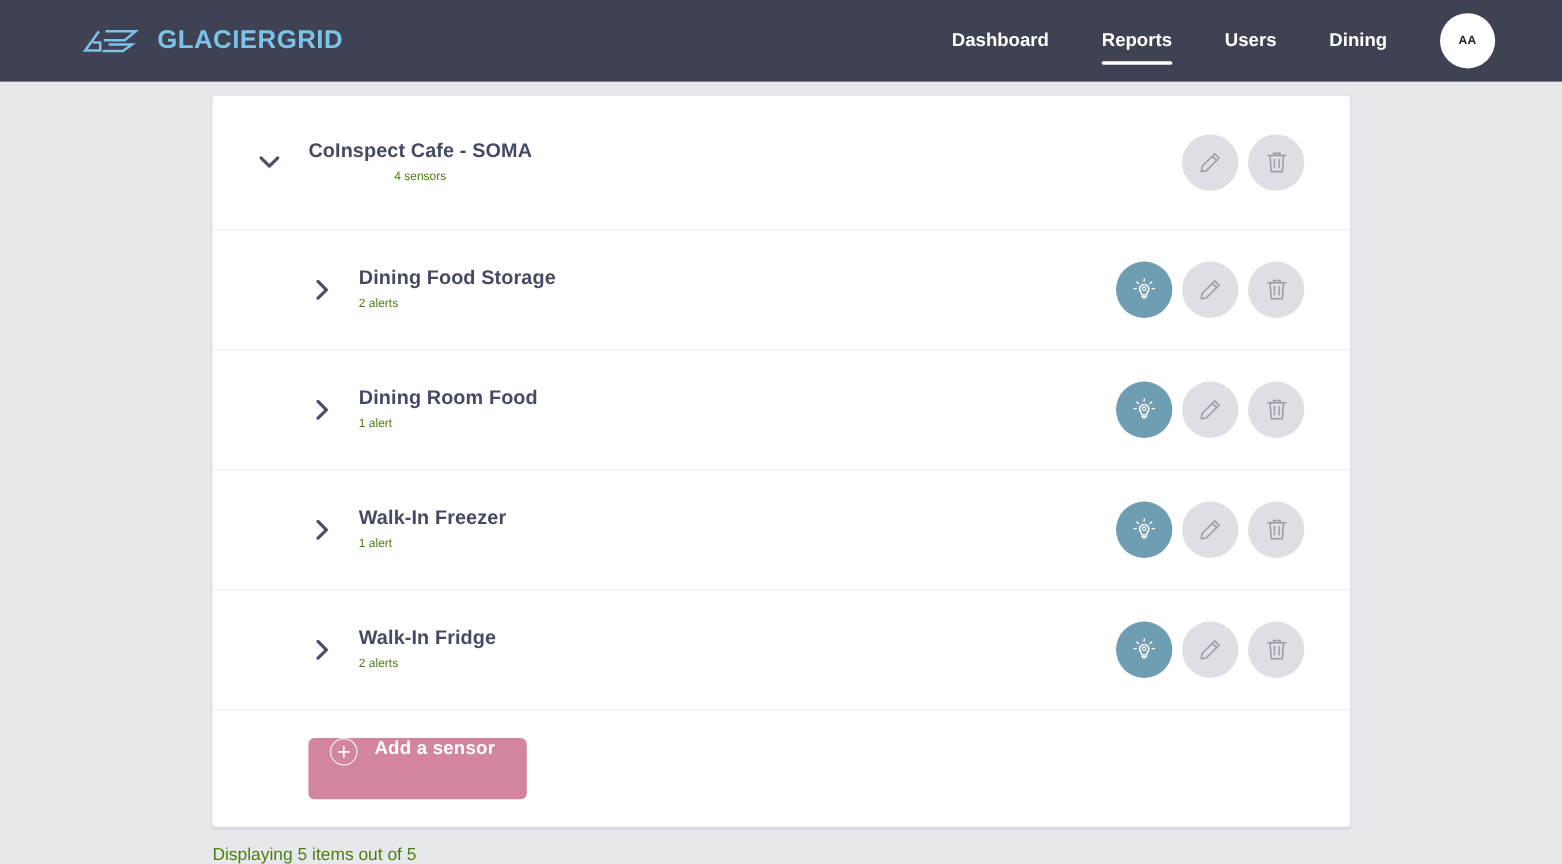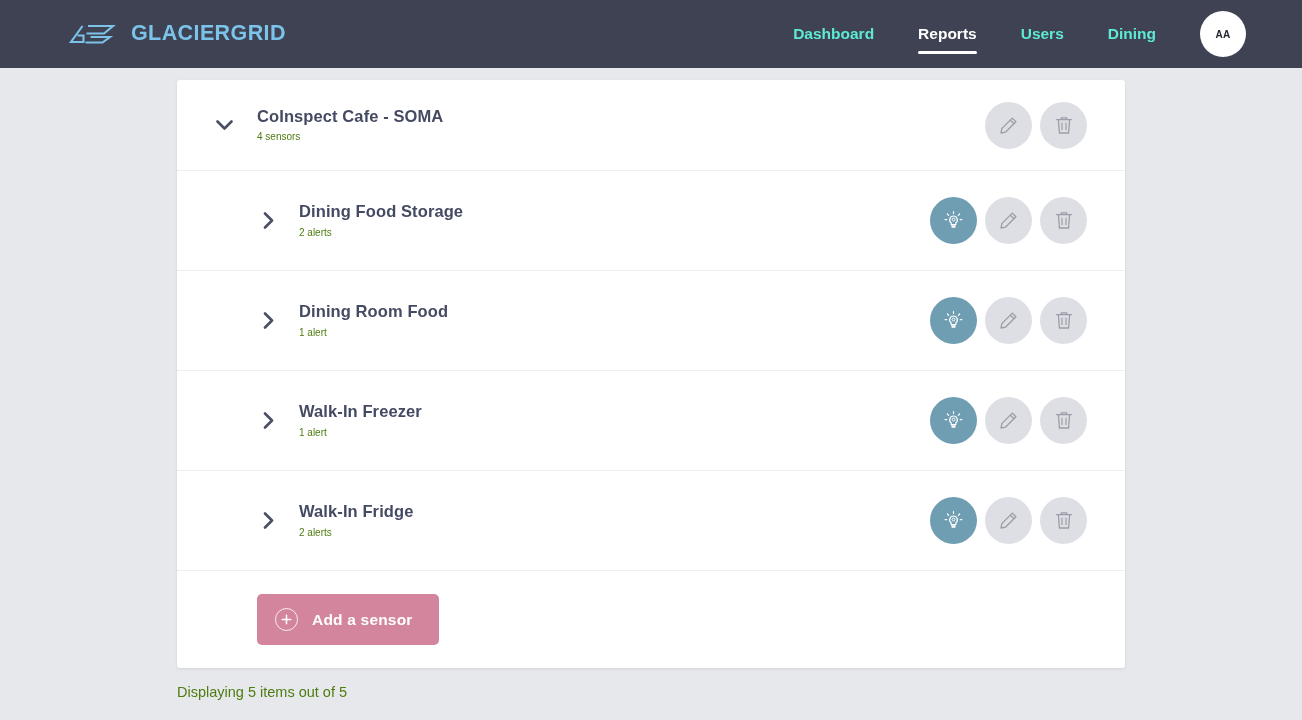--- a/index.html
+++ b/index.html
@@ -47,21 +47,21 @@
   }
 
   .nav-right {
     margin-left: auto;
     display: flex;
     align-items: center;
     gap: 0;
   }
 
   .nav-link {
-    color: #5eead4;
+    color: #ffffff;
     font-size: 15.5px;
     font-weight: 700;
     padding: 0 22px;
     line-height: 1;
     position: relative;
     cursor: pointer;
     white-space: nowrap;
   }
 
   .nav-link.active {
@@ -111,21 +111,21 @@
 
   .row {
     display: flex;
     align-items: center;
     border-bottom: 1px solid #eceef4;
     position: relative;
   }
 
   .row:last-child { border-bottom: none; }
 
-  .group-row { height: 91px; padding: 0 38px 0 26px; }
+  .group-row { height: 112px; padding: 0 38px 0 26px; text-align: center; }
   .sensor-row { height: 100px; padding: 0 38px 0 26px; }
 
   .chev {
     width: 42px;
     flex: 0 0 42px;
     display: flex;
     align-items: center;
     justify-content: center;
     cursor: pointer;
     color: #4a4e66;
@@ -196,21 +196,20 @@
   }
 
   .add-btn {
     background: #d2859c;
     color: #ffffff;
     border: none;
     border-radius: 5px;
     height: 51px;
     padding: 0 26px 0 18px;
     display: flex;
-    align-items: center;
     gap: 14px;
     font-size: 15.5px;
     font-weight: 700;
     font-family: "Liberation Sans", sans-serif;
     cursor: pointer;
     letter-spacing: 0.2px;
   }
 
   .plus-circle {
     width: 23px;

